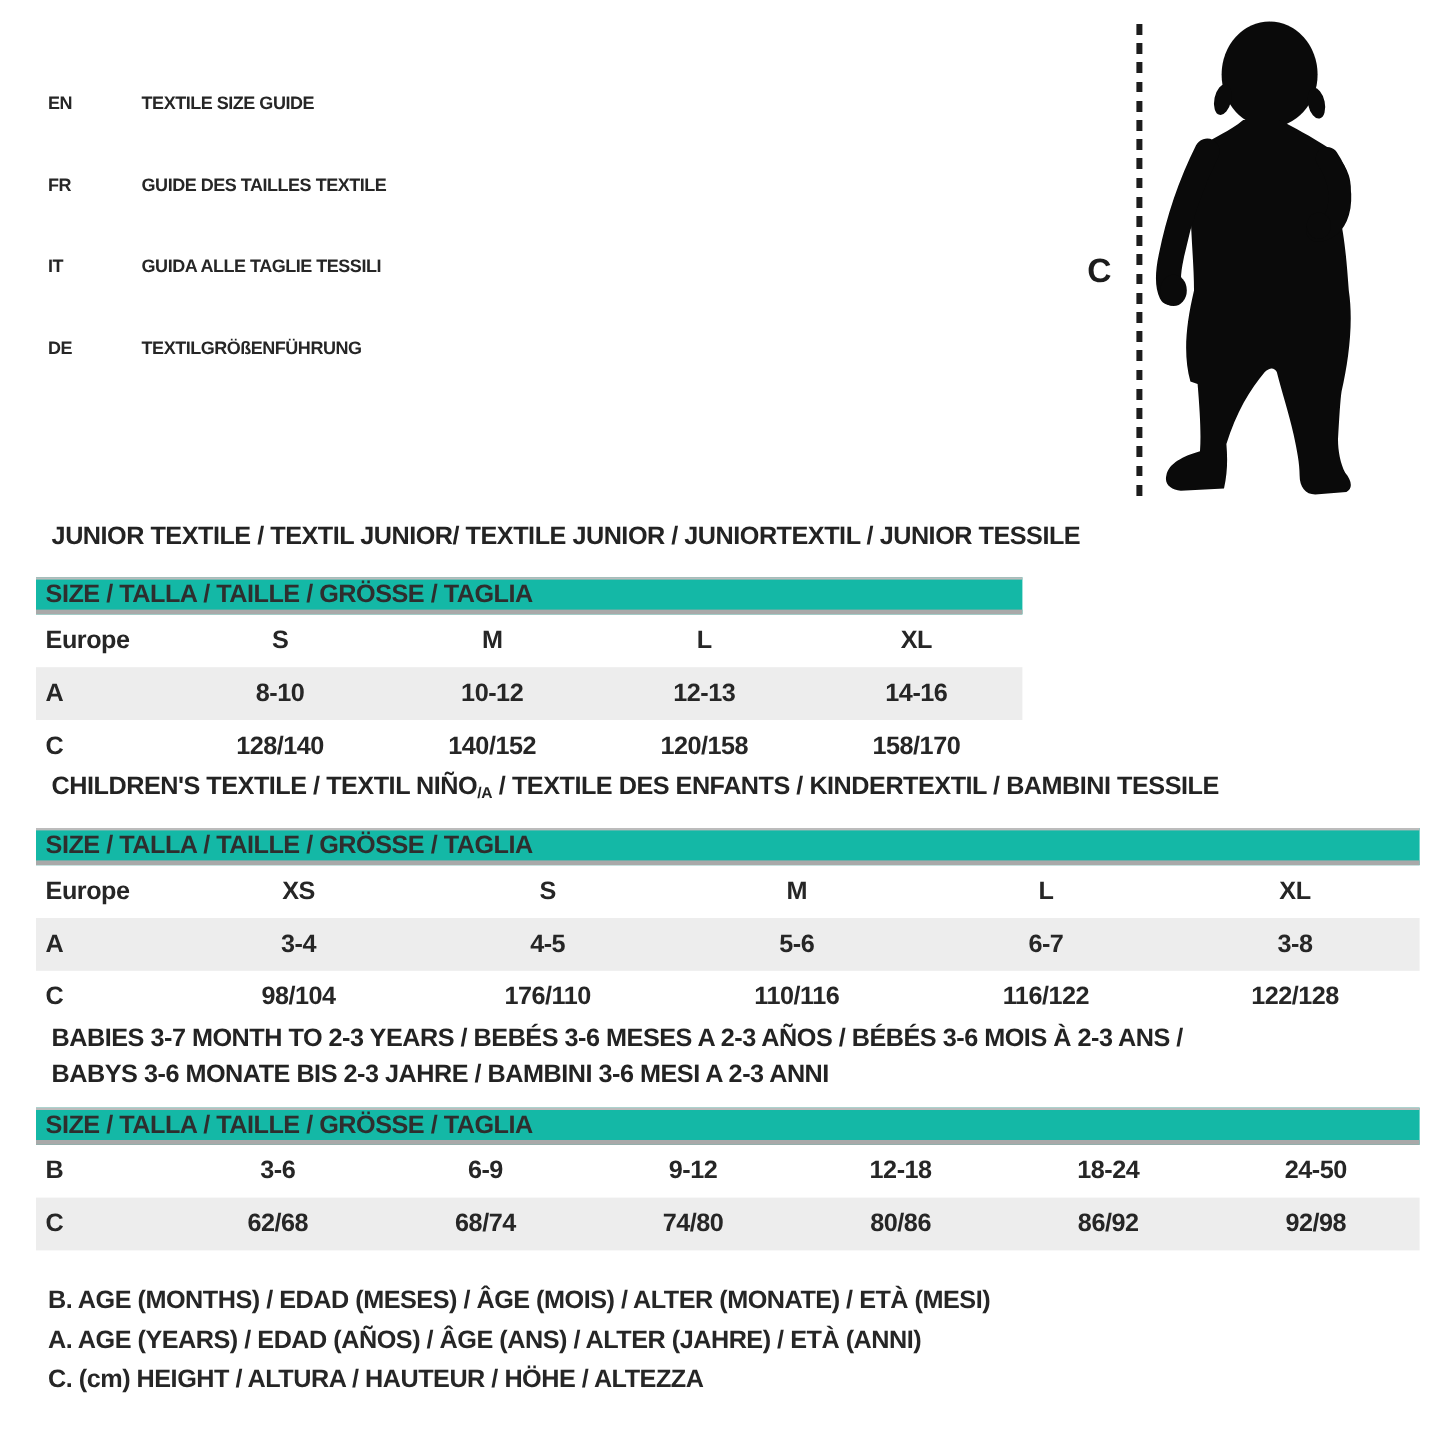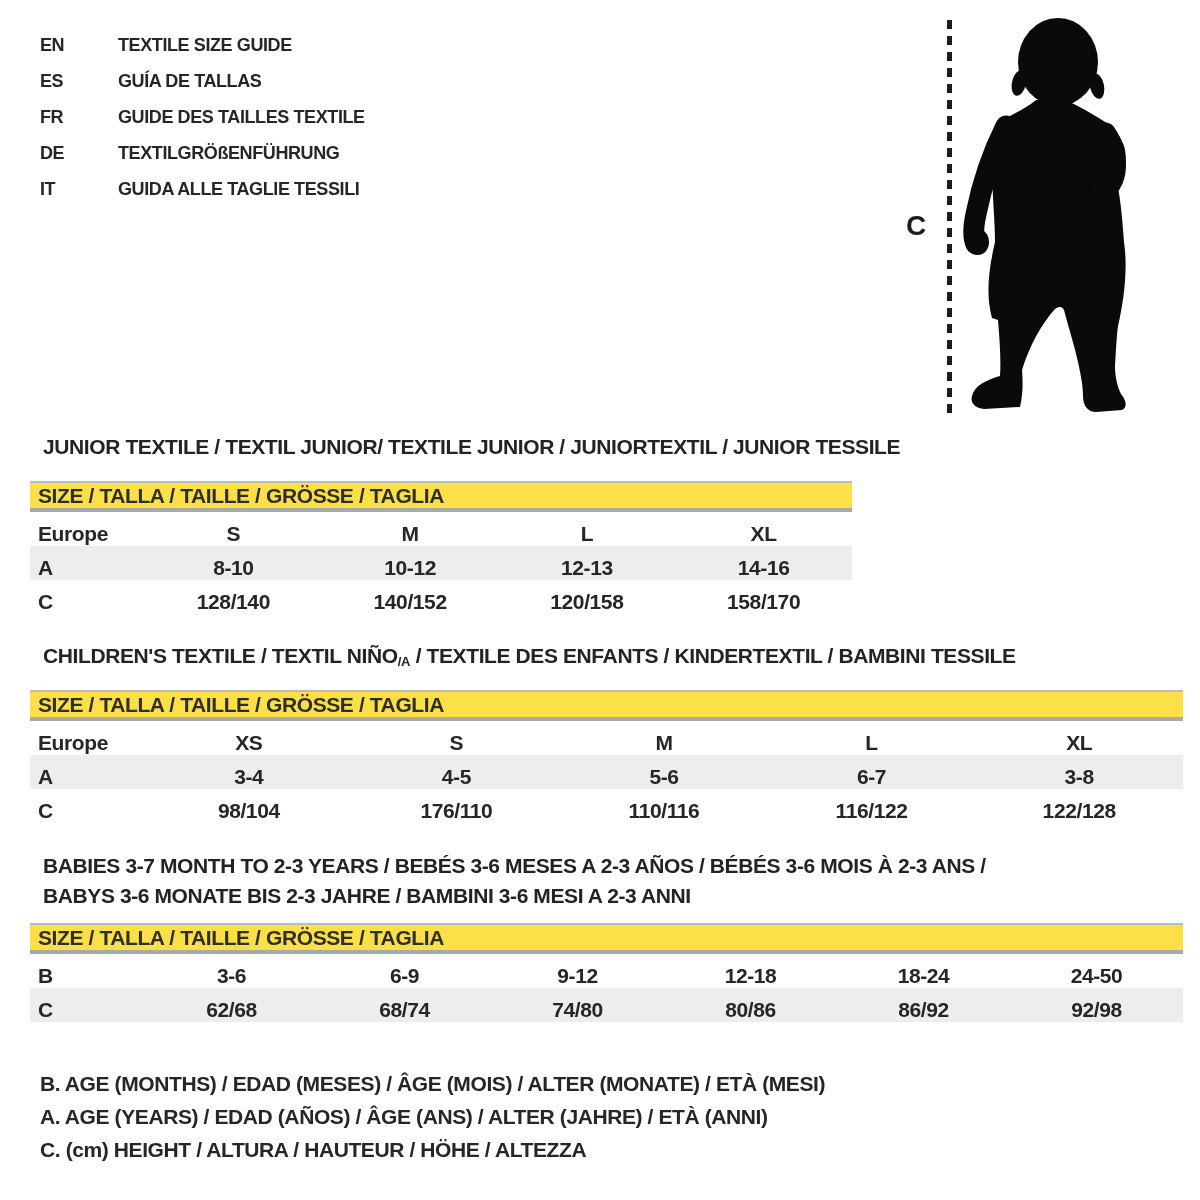--- a/index.html
+++ b/index.html
@@ -10,21 +10,21 @@
     background: #ffffff;
     font-family: "Liberation Sans", sans-serif;
     font-weight: bold;
     color: #262626;
     overflow: hidden;
     letter-spacing: -0.4px;
   }
 
   
   .lang-list { position: absolute; left: 40px; top: 27px; }
-  .lang-row { display: flex; height: 36px; align-items: center; font-size: 18px; }
+  .lang-row { display: flex; height: 36px; align-items: flex-end; font-size: 15px; margin-top: 32px; }
   .lang-code { width: 78px; }
 
   
   .dash-line {
     position: absolute;
     left: 947px; top: 20px;
     width: 5px; height: 396px;
     background: repeating-linear-gradient(to bottom, #1c1c1c 0 9px, transparent 9px 16px);
   }
   .figure-label {
@@ -44,62 +44,58 @@
     white-space: nowrap;
     color: #232323;
   }
   .sub { font-size: 13px; vertical-align: -3px; letter-spacing: -0.2px; }
 
   
   .size-table { position: absolute; left: 30px; }
   .size-header {
     box-sizing: border-box;
     height: 31px;
-    background: #fde047;
+    background: #14b8a6;
     border-top: 2px solid #bcbcbc;
     border-bottom: 4px solid #a9a9a9;
     display: flex; align-items: center;
     padding-left: 8px;
     font-size: 21px;
     color: #2e2e2e;
   }
-  .t-row { display: flex; height: 34px; align-items: flex-end; font-size: 21px; }
+  .t-row { display: flex; height: 44px; align-items: center; font-size: 21px; }
   .t-row.alt { background: #ededed; }
   .t-label { box-sizing: border-box; width: 115px; padding-left: 8px; }
   .t-cell { flex: 1; text-align: center; }
 
   
   .legend { position: absolute; left: 40px; top: 1067px; }
   .legend-line { height: 33px; line-height: 33px; font-size: 21px; white-space: nowrap; }
 </style>
 </head>
 <body>
 
 <div class="page">
 
   <div class="lang-list">
     <div class="lang-row">
       <span class="lang-code">EN</span>
       <span class="lang-title">TEXTILE SIZE GUIDE</span>
     </div>
     <div class="lang-row">
-      <span class="lang-code">ES</span>
-      <span class="lang-title">GUÍA DE TALLAS</span>
-    </div>
-    <div class="lang-row">
       <span class="lang-code">FR</span>
       <span class="lang-title">GUIDE DES TAILLES TEXTILE</span>
     </div>
     <div class="lang-row">
+      <span class="lang-code">IT</span>
+      <span class="lang-title">GUIDA ALLE TAGLIE TESSILI</span>
+    </div>
+    <div class="lang-row">
       <span class="lang-code">DE</span>
       <span class="lang-title">TEXTILGRÖßENFÜHRUNG</span>
-    </div>
-    <div class="lang-row">
-      <span class="lang-code">IT</span>
-      <span class="lang-title">GUIDA ALLE TAGLIE TESSILI</span>
     </div>
   </div>
 
   <div class="dash-line"></div>
   <div class="figure-label">C</div>
   <svg class="silhouette" viewBox="0 0 178 404" xmlns="http://www.w3.org/2000/svg">
     <g fill="#0a0a0a" stroke="none">
       <ellipse cx="96" cy="48" rx="40" ry="44"></ellipse>
       <ellipse cx="57" cy="69" rx="7" ry="13" transform="rotate(12 57 69)"></ellipse>
       <ellipse cx="135" cy="72" rx="7" ry="13" transform="rotate(-12 135 72)"></ellipse>

